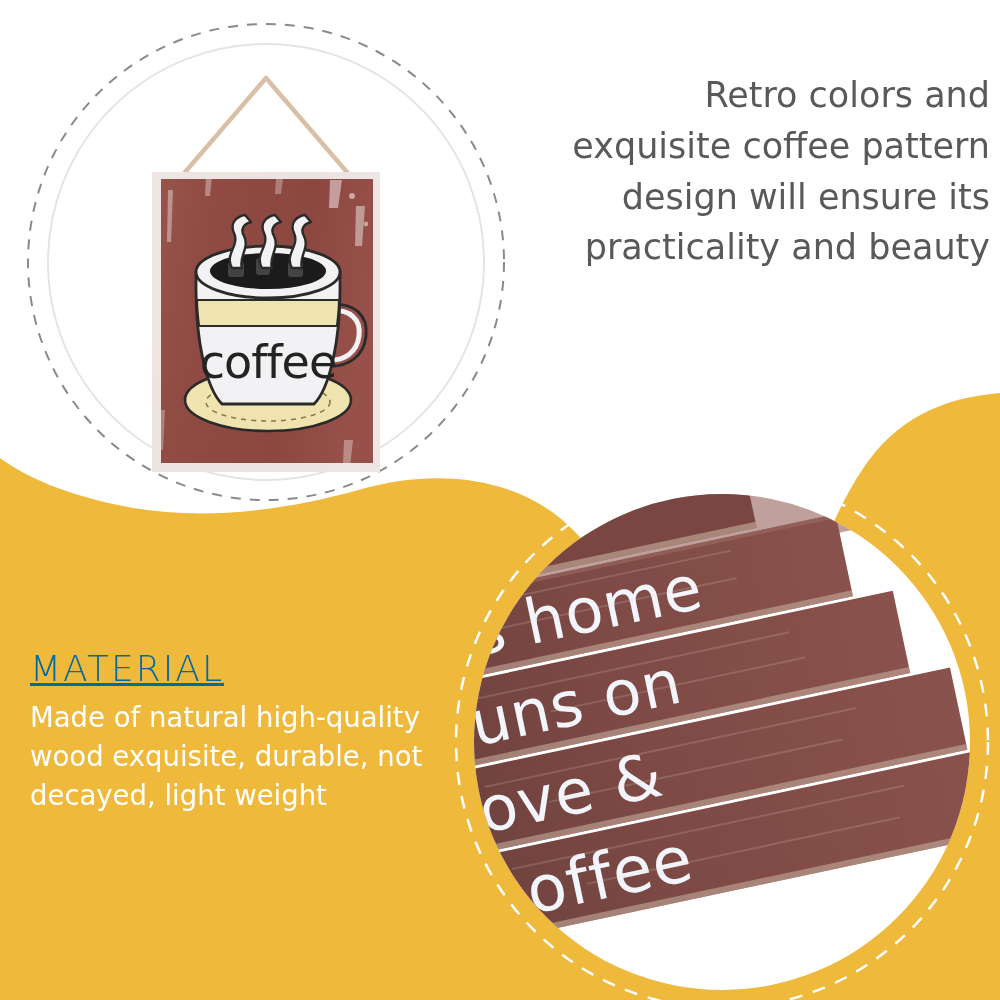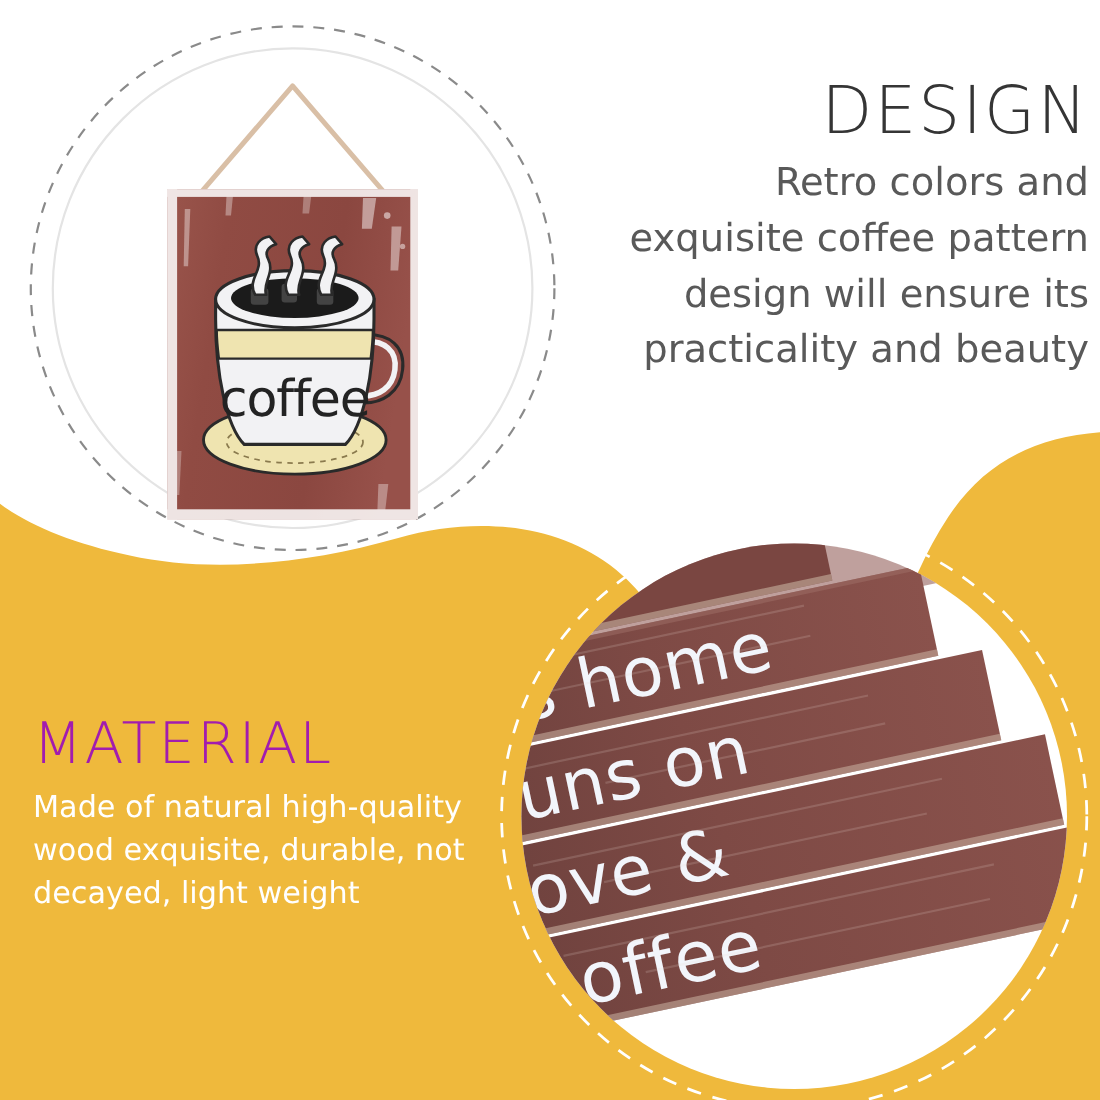--- a/index.html
+++ b/index.html
@@ -8,21 +8,21 @@
   #stage{position:relative;width:1000px;height:1000px;background:#ffffff;overflow:hidden;}
   .layer{position:absolute;top:0;left:0;width:1000px;height:1000px;}
 
   
   #design-block{position:absolute;left:540px;top:70px;width:450px;text-align:right;}
   #design-title{font-size:60px;font-weight:300;color:#353535;letter-spacing:2px;line-height:1.05;margin:0 0 8px 0;}
   #design-body{font-size:35px;font-weight:400;color:#595959;line-height:1.45;margin:0;}
 
   
   #material-block{position:absolute;left:30px;top:650px;width:430px;text-align:left;}
-  #material-title{font-size:52px;font-weight:300;color:#a21caf;letter-spacing:2px;line-height:1.05;margin:0 0 10px 0;}
+  #material-title{font-size:36px;font-weight:300;color:#0369a1;letter-spacing:2px;line-height:1.05;margin:0 0 10px 0;text-decoration:underline;}
   #material-body{font-size:27.5px;font-weight:400;color:#ffffff;line-height:1.42;margin:0;}
 </style>
 </head>
 <body>
 
 <div id="stage">
 
   <svg class="layer" viewBox="0 0 1000 1000" width="1000" height="1000" preserveAspectRatio="none">
 
     <path fill="#EFB93C" d="M0,1000 L1000,1000 L1000,393
@@ -155,21 +155,20 @@
       <path d="M262,268 C254,254 270,246 264,233 C259,222 268,216 275,215
                L281,222 C274,224 270,229 274,236 C280,248 268,258 272,268 Z"></path>
       <path d="M292,268 C284,254 300,246 294,233 C289,222 298,216 305,215
                L311,222 C304,224 300,229 304,236 C310,248 298,258 302,268 Z"></path>
     </g>
 
     <text x="268" y="378" text-anchor="middle" font-family="'DejaVu Sans','Liberation Sans',sans-serif" font-size="46" fill="#232323" font-weight="400" letter-spacing="-1">coffee</text>
   </svg>
 
   <div id="design-block">
-    <h1 id="design-title">DESIGN</h1>
     <p id="design-body">Retro colors and exquisite coffee pattern design will ensure its practicality and beauty</p>
   </div>
 
   <div id="material-block">
     <h1 id="material-title">MATERIAL</h1>
     <p id="material-body">Made of natural high-quality wood exquisite, durable, not decayed, light weight</p>
   </div>
 
 </div>
 

